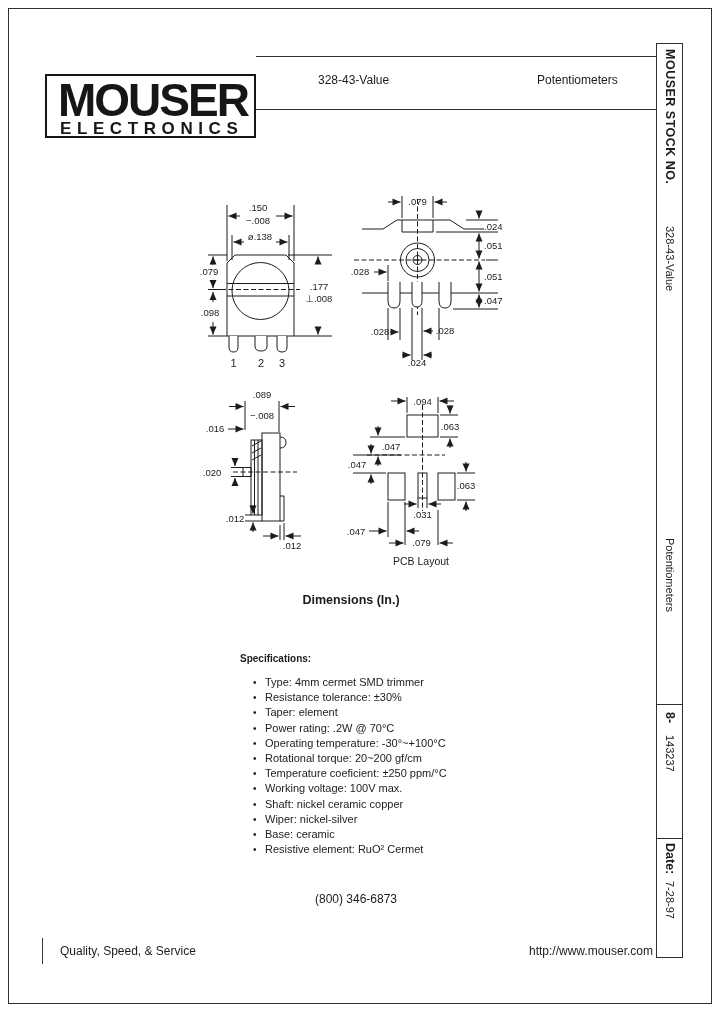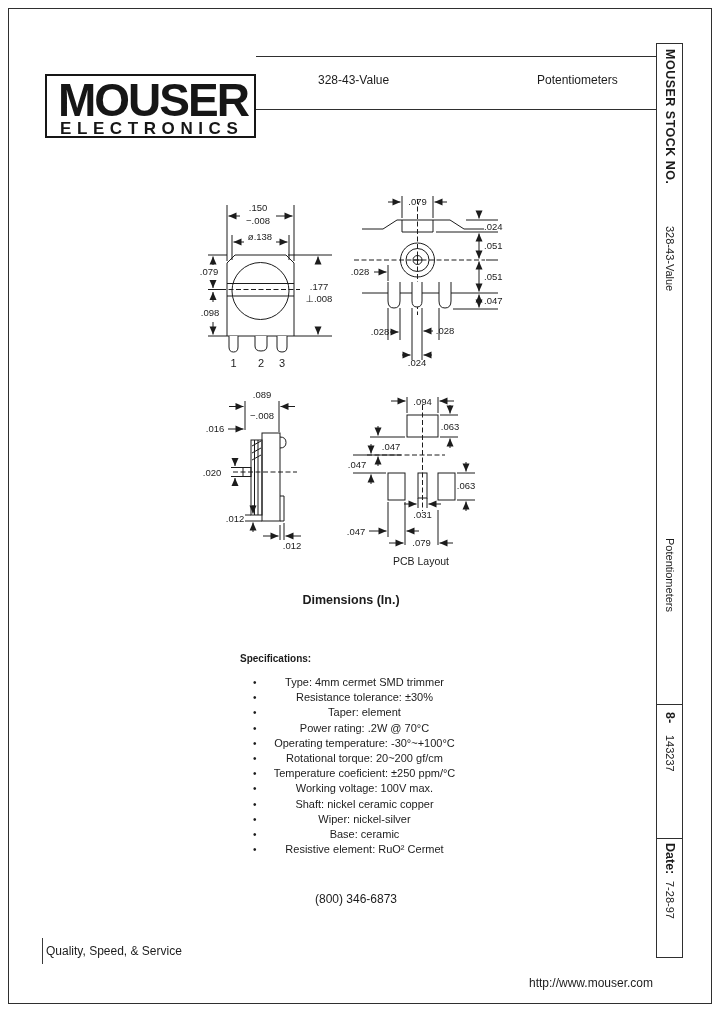--- a/index.html
+++ b/index.html
@@ -38,28 +38,28 @@
   .pl{font:11px "Liberation Sans","DejaVu Sans",sans-serif;fill:#1c1c1c;}
   .cap{font:10.5px "Liberation Sans","DejaVu Sans",sans-serif;fill:#1c1c1c;}
   .ln{stroke:#1c1c1c;stroke-width:1;fill:none;}
   .dsh{stroke:#1c1c1c;stroke-width:1;fill:none;stroke-dasharray:5 2.5;}
   .wf{fill:#fff;stroke:#1c1c1c;stroke-width:1;}
   
   .dims-caption{position:absolute;left:271px;top:593px;width:160px;text-align:center;
         font-size:12.5px;font-weight:bold;}
   .specs{position:absolute;left:240px;top:653px;width:235px;}
   .specs h3{margin:0 0 11px 0;font-size:10px;}
-  .specs ul{margin:11px;padding:0;list-style:none;text-align:center;}
+  .specs ul{margin:11px;padding:0;list-style:none;}
   .specs li{position:relative;padding-left:14px;font-size:11px;line-height:15.2px;}
   .specs li::before{content:"•";position:absolute;left:2px;top:0;font-size:10px;}
   
   .footer-bar{position:absolute;left:42px;top:938px;height:26px;border-left:1px solid #3a3a3a;}
-  .ft-tag{position:absolute;left:46px;top:944px;font-size:12px;}
+  .ft-tag{position:absolute;left:60px;top:944px;font-size:12px;}
   .ft-phone{position:absolute;left:300px;top:892px;width:112px;text-align:center;font-size:12px;}
-  .ft-url{position:absolute;left:500px;top:944px;width:153px;text-align:right;font-size:12px;margin-top:32px;}
+  .ft-url{position:absolute;left:500px;top:944px;width:153px;text-align:right;font-size:12px;}
 </style>
 </head>
 <body>
 
 <div class="page">
   <div class="page-border"></div>
 
   <div class="logo-box">
     <div class="logo-main">MOUSER</div>
     <div class="logo-sub">ELECTRONICS</div>

